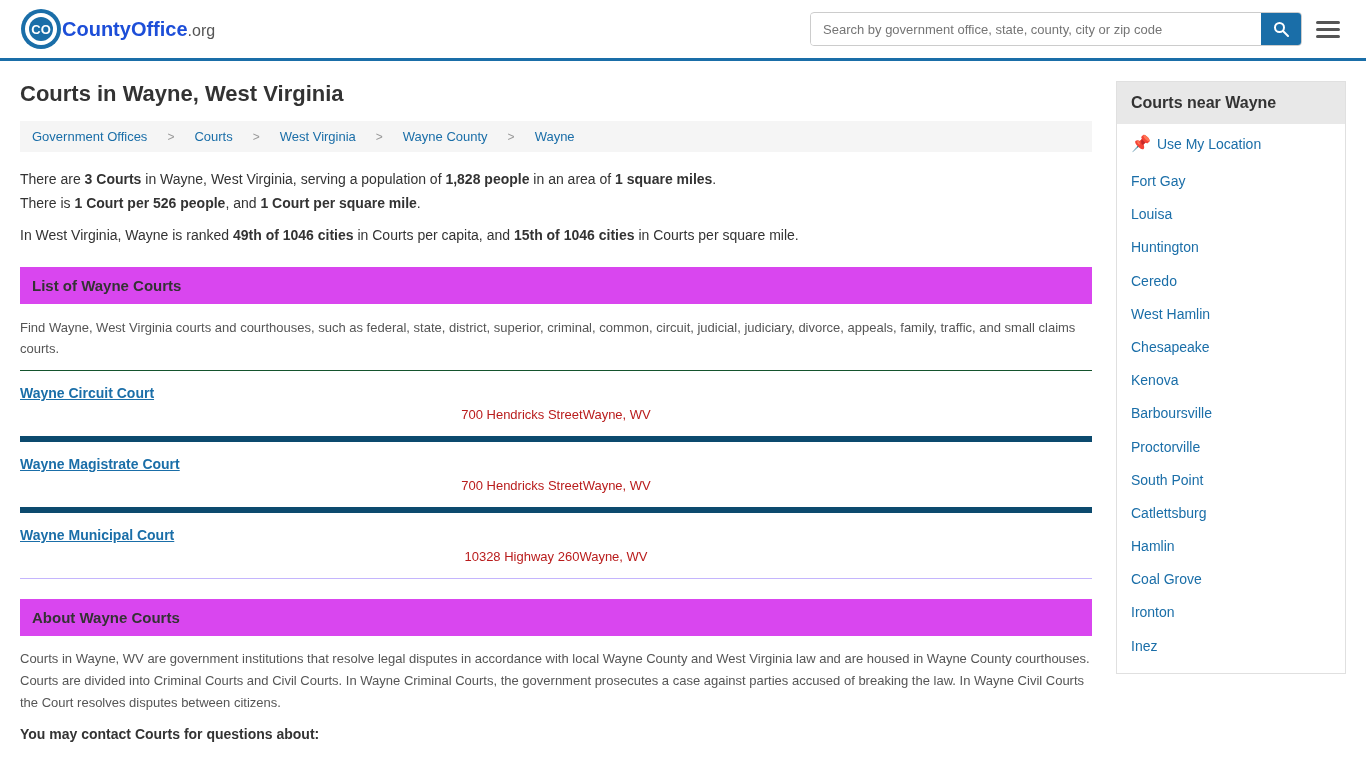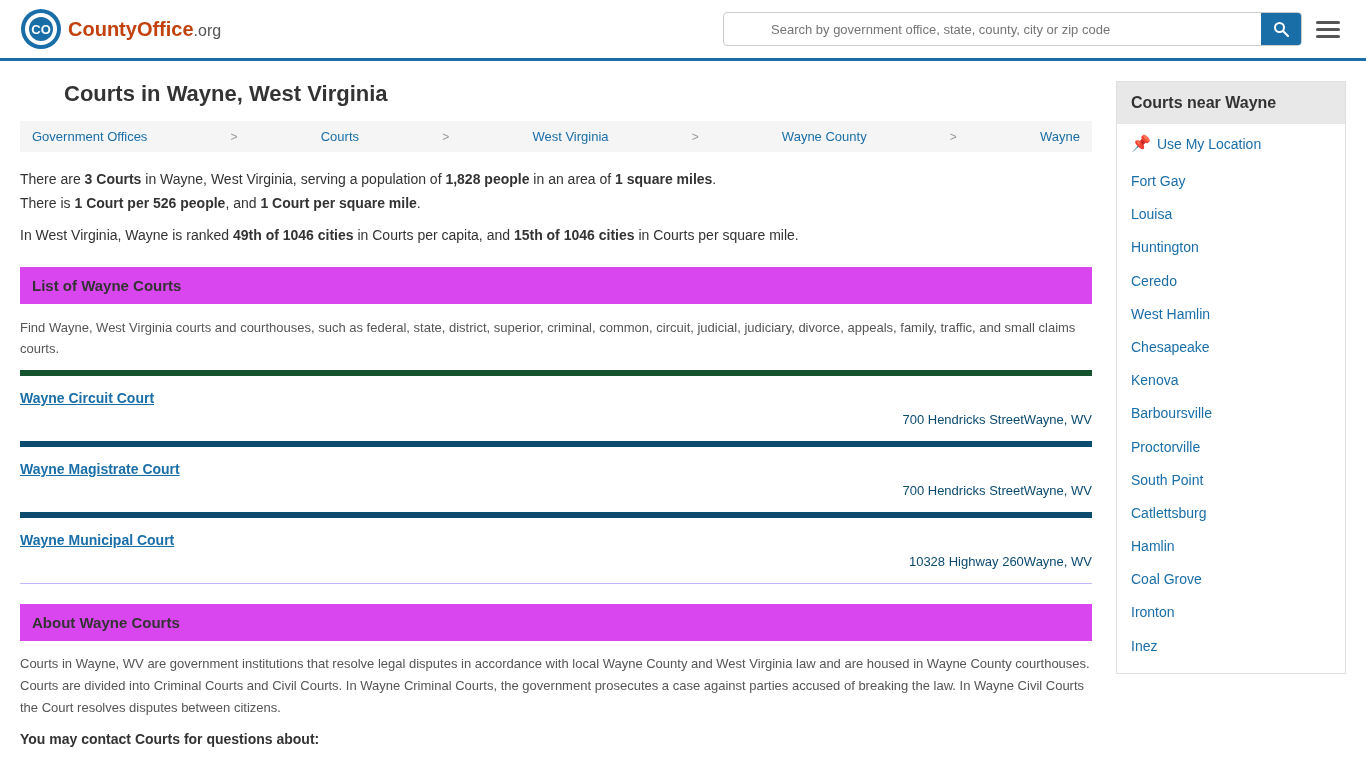--- a/index.html
+++ b/index.html
@@ -10,40 +10,38 @@
       background: #fff;
       border-bottom: 3px solid #1a6ea8;
       padding: 8px 20px;
       display: flex;
       align-items: center;
       justify-content: space-between;
     }
     #logo-area {
       display: flex;
       align-items: center;
-      gap: 6px;
       justify-content: space-between;
     }
     #logo-icon {
       width: 42px;
       height: 42px;
     }
     #header-right {
       display: flex;
       align-items: center;
       gap: 8px;
     }
     #search-bar {
       display: flex;
       align-items: center;
       border: 1px solid #ccc;
       border-radius: 4px;
       overflow: hidden;
-      width: 579px;
-      padding-left: 35px;
+      width: 492px;
     }
     #search-input {
       border: none;
       outline: none;
       padding: 8px 12px;
       font-size: 13px;
       width: 100%;
       color: #999;
     }
     #search-btn {
@@ -86,35 +84,33 @@
       width: 230px;
       flex-shrink: 0;
     }
 
     
     #page-title {
       font-size: 22px;
       font-weight: bold;
       color: #333;
       margin-bottom: 14px;
-      margin-left: 44px;
     }
 
     
     #breadcrumb {
       background: #f5f5f5;
       padding: 8px 12px;
       font-size: 13px;
       color: #555;
       margin-bottom: 16px;
       display: flex;
       align-items: center;
       flex-wrap: wrap;
-      gap: 8px;
-      justify-content: space-between;
+      gap: 20px;
     }
     #breadcrumb a { color: #1a6ea8; text-decoration: none; }
     .bc-sep { color: #999; font-size: 12px; }
 
     
     #info-block {
       font-size: 14px;
       line-height: 1.7;
       margin-bottom: 20px;
       color: #333;
@@ -130,21 +126,21 @@
       color: #333;
       margin-bottom: 0;
     }
 
     
     .section-desc {
       font-size: 13px;
       color: #555;
       padding: 14px 0 10px 0;
       line-height: 1.6;
-      border-bottom: 6px solid #14532d;
+      border-bottom: 1px solid #14532d;
       margin-bottom: 0;
     }
 
     
     .court-item {
       border-bottom: 6px solid #0c4a6e;
       padding: 14px 0;
     }
     .court-item:last-of-type {
       border-bottom: 1px solid #c4b5fd;
@@ -153,23 +149,23 @@
       font-size: 14px;
       font-weight: bold;
       color: #1a6ea8;
       text-decoration: underline;
       cursor: pointer;
       display: inline-block;
       margin-bottom: 6px;
     }
     .court-row {
       display: flex;
-      justify-content: flex-end;
-      font-size: 13px;
-      color: #0c4a6e;
+      justify-content: center;
+      font-size: 13px;
+      color: #b91c1c;
     }
 
     
     #about-section {
       margin-top: 20px;
     }
     #about-section .section-header {
       margin-bottom: 12px;
     }
     .about-text {
@@ -228,21 +224,21 @@
 
 <div id="header">
   <div id="logo-area">
     <svg id="logo-icon" viewBox="0 0 42 42" xmlns="http://www.w3.org/2000/svg">
       <circle cx="21" cy="21" r="20" fill="#1a6ea8"></circle>
       <circle cx="21" cy="21" r="16" fill="#fff"></circle>
       <circle cx="21" cy="21" r="12" fill="#1a6ea8"></circle>
       <text x="21" y="26" text-anchor="middle" fill="#fff" font-size="13" font-weight="bold" font-family="Arial">CO</text>
     </svg>
     <div>
-      <span style="color:#c2410c;font-weight:bold;font-size:20px;">CountyOffice</span><span style="color:#555;font-size:16px;">.org</span>
+      <span style="color:#1d4ed8;font-weight:bold;font-size:20px;">CountyOffice</span><span style="color:#555;font-size:16px;">.org</span>
     </div>
   </div>
   <div id="header-right">
     <div id="search-bar">
       <input id="search-input" type="text" style="border: none; outline: none; padding: 8px 12px; font-size: 13px; width: 100%; color: rgb(153, 153, 153);" placeholder="Search by government office, state, county, city or zip code">
       <button id="search-btn" style="background:#1a6ea8;border:none;padding:8px 12px;cursor:pointer;">
         <svg width="16" height="16" viewBox="0 0 16 16" fill="white">
           <circle cx="6.5" cy="6.5" r="4.5" stroke="white" stroke-width="2" fill="none"></circle>
           <line x1="10" y1="10" x2="15" y2="15" stroke="white" stroke-width="2" stroke-linecap="round"></line>
         </svg>

